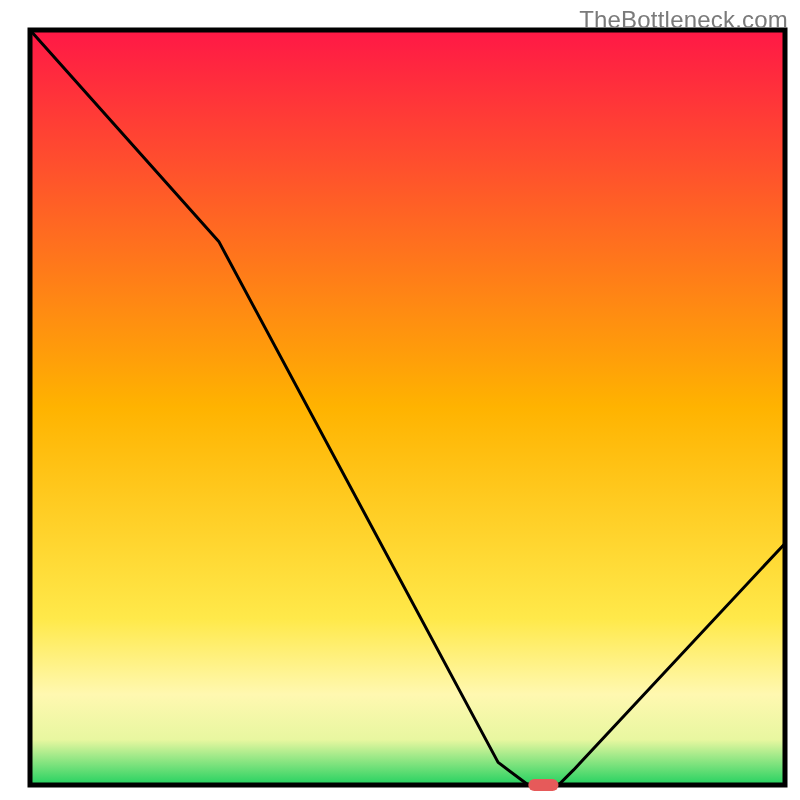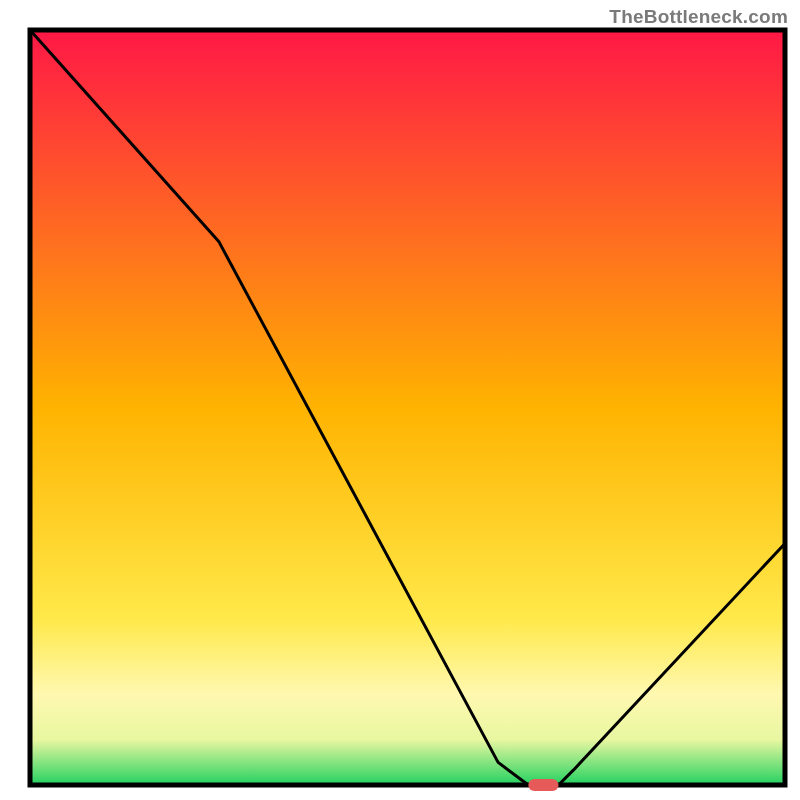--- a/index.html
+++ b/index.html
@@ -12,22 +12,22 @@
   }
   .container {
     position: relative;
     width: 800px;
     height: 800px;
   }
   .watermark {
     position: absolute;
     top: 6px;
     right: 12px;
-    font-size: 19px;
-    font-weight: 700;
+    font-size: 24px;
+    font-weight: 400;
     color: #7a7a7a;
     letter-spacing: 0.2px;
     z-index: 20;
   }
   svg {
     position: absolute;
     inset: 0;
   }
 </style>
 </head>

